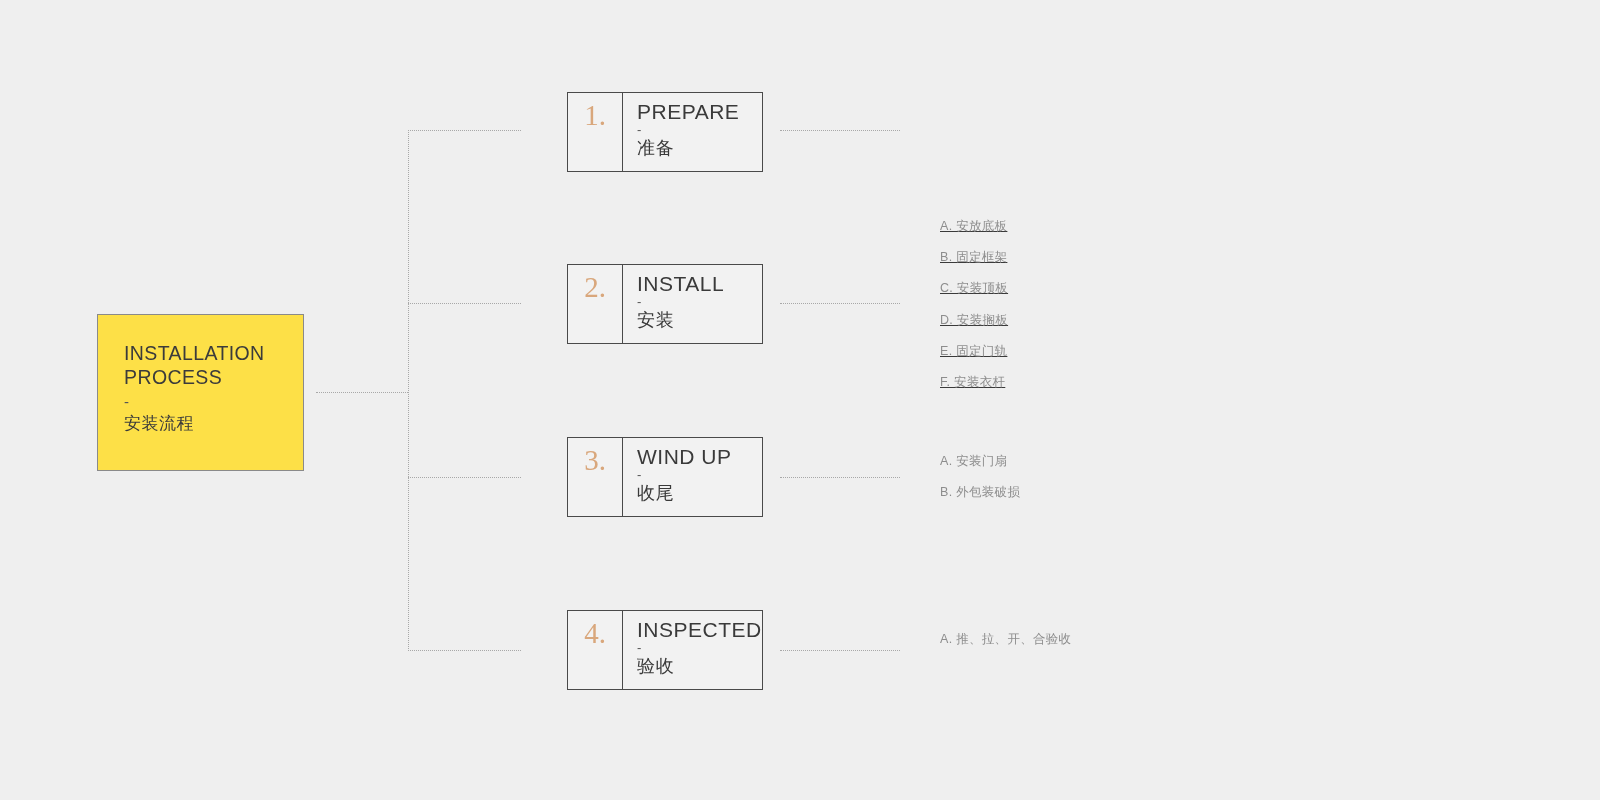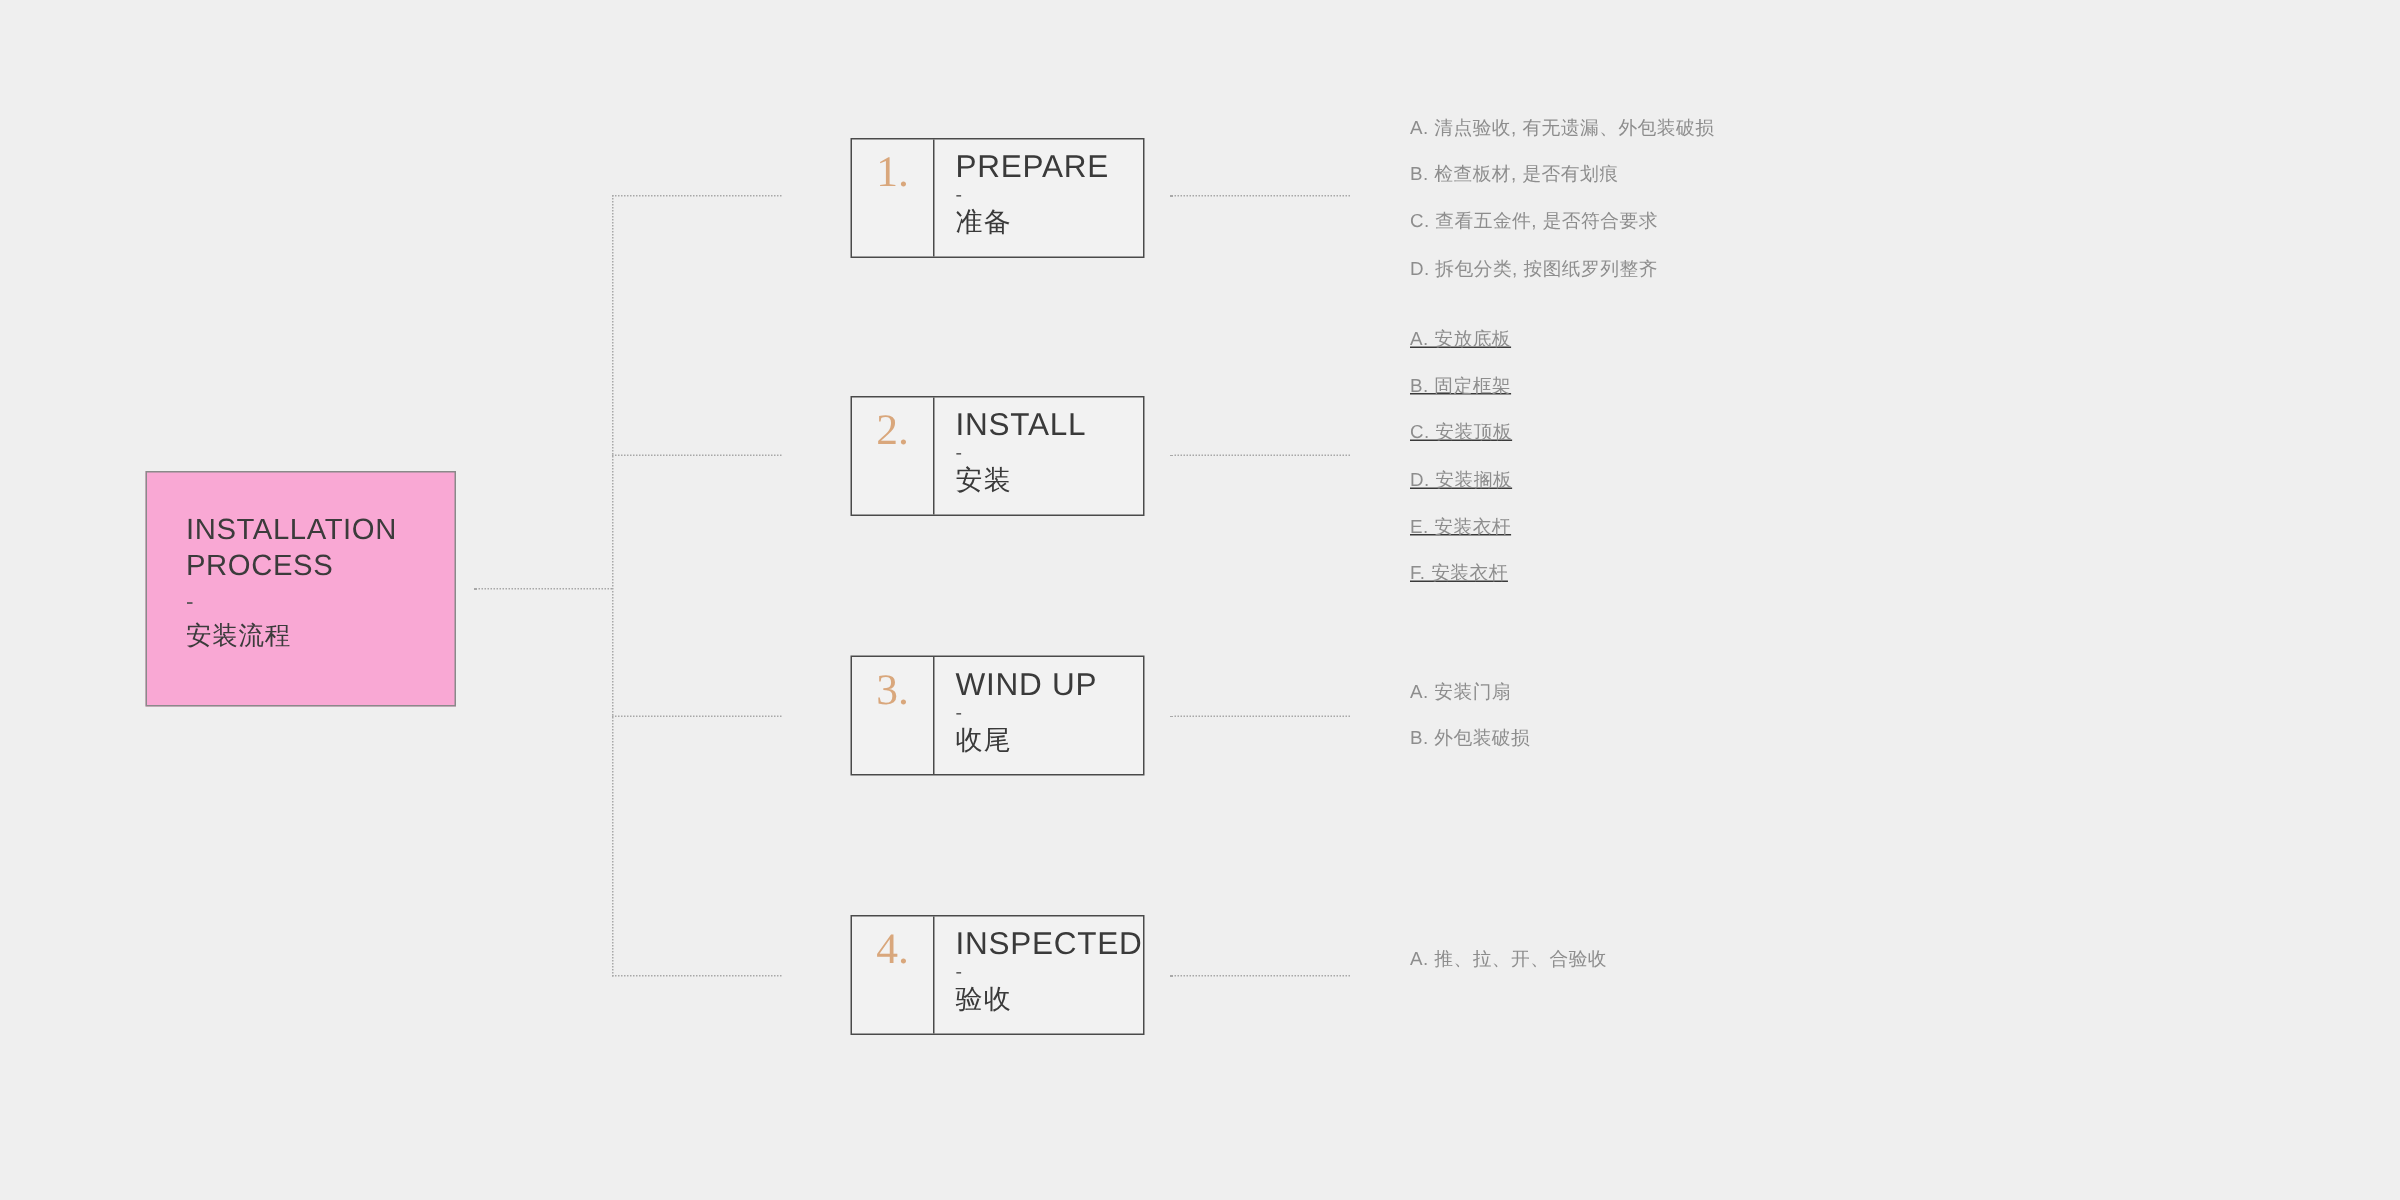--- a/index.html
+++ b/index.html
@@ -26,21 +26,21 @@
 
   
   .root-box {
     position: absolute;
     left: 97px;
     top: 314px;
     width: 207px;
     height: 157px;
     box-sizing: border-box;
     border: 1.5px solid #8a8a8a;
-    background: #f9a8d4;
+    background: #fde047;
     padding: 26px 0 0 26px;
   }
   .root-title {
     font-size: 19.5px;
     line-height: 24px;
     letter-spacing: 0.4px;
     color: #3b3b3b;
     font-weight: 400;
     white-space: pre-line;
   }
@@ -198,33 +198,27 @@
     <div class="step-num-cell">
       <span class="step-num">4.</span>
     </div>
     <div class="step-text-cell">
       <div class="step-en">INSPECTED</div>
       <div class="step-dash">-</div>
       <div class="step-cn">验收</div>
     </div>
   </div>
 
-  <div class="detail-group" style="top:70px;">
-    <div class="detail-item">A. 清点验收, 有无遗漏、外包装破损</div>
-    <div class="detail-item">B. 检查板材, 是否有划痕</div>
-    <div class="detail-item">C. 查看五金件, 是否符合要求</div>
-    <div class="detail-item">D. 拆包分类, 按图纸罗列整齐</div>
-  </div>
 
   <div class="detail-group" style="top:211px;text-decoration:underline;">
     <div class="detail-item">A. 安放底板</div>
     <div class="detail-item">B. 固定框架</div>
     <div class="detail-item">C. 安装顶板</div>
     <div class="detail-item">D. 安装搁板</div>
-    <div class="detail-item">E. 安装衣杆</div>
+    <div class="detail-item">E. 固定门轨</div>
     <div class="detail-item">F. 安装衣杆</div>
   </div>
 
   <div class="detail-group" style="top:446px;">
     <div class="detail-item">A. 安装门扇</div>
     <div class="detail-item">B. 外包装破损</div>
   </div>
 
   <div class="detail-group" style="top:624px;">
     <div class="detail-item">A. 推、拉、开、合验收</div>

